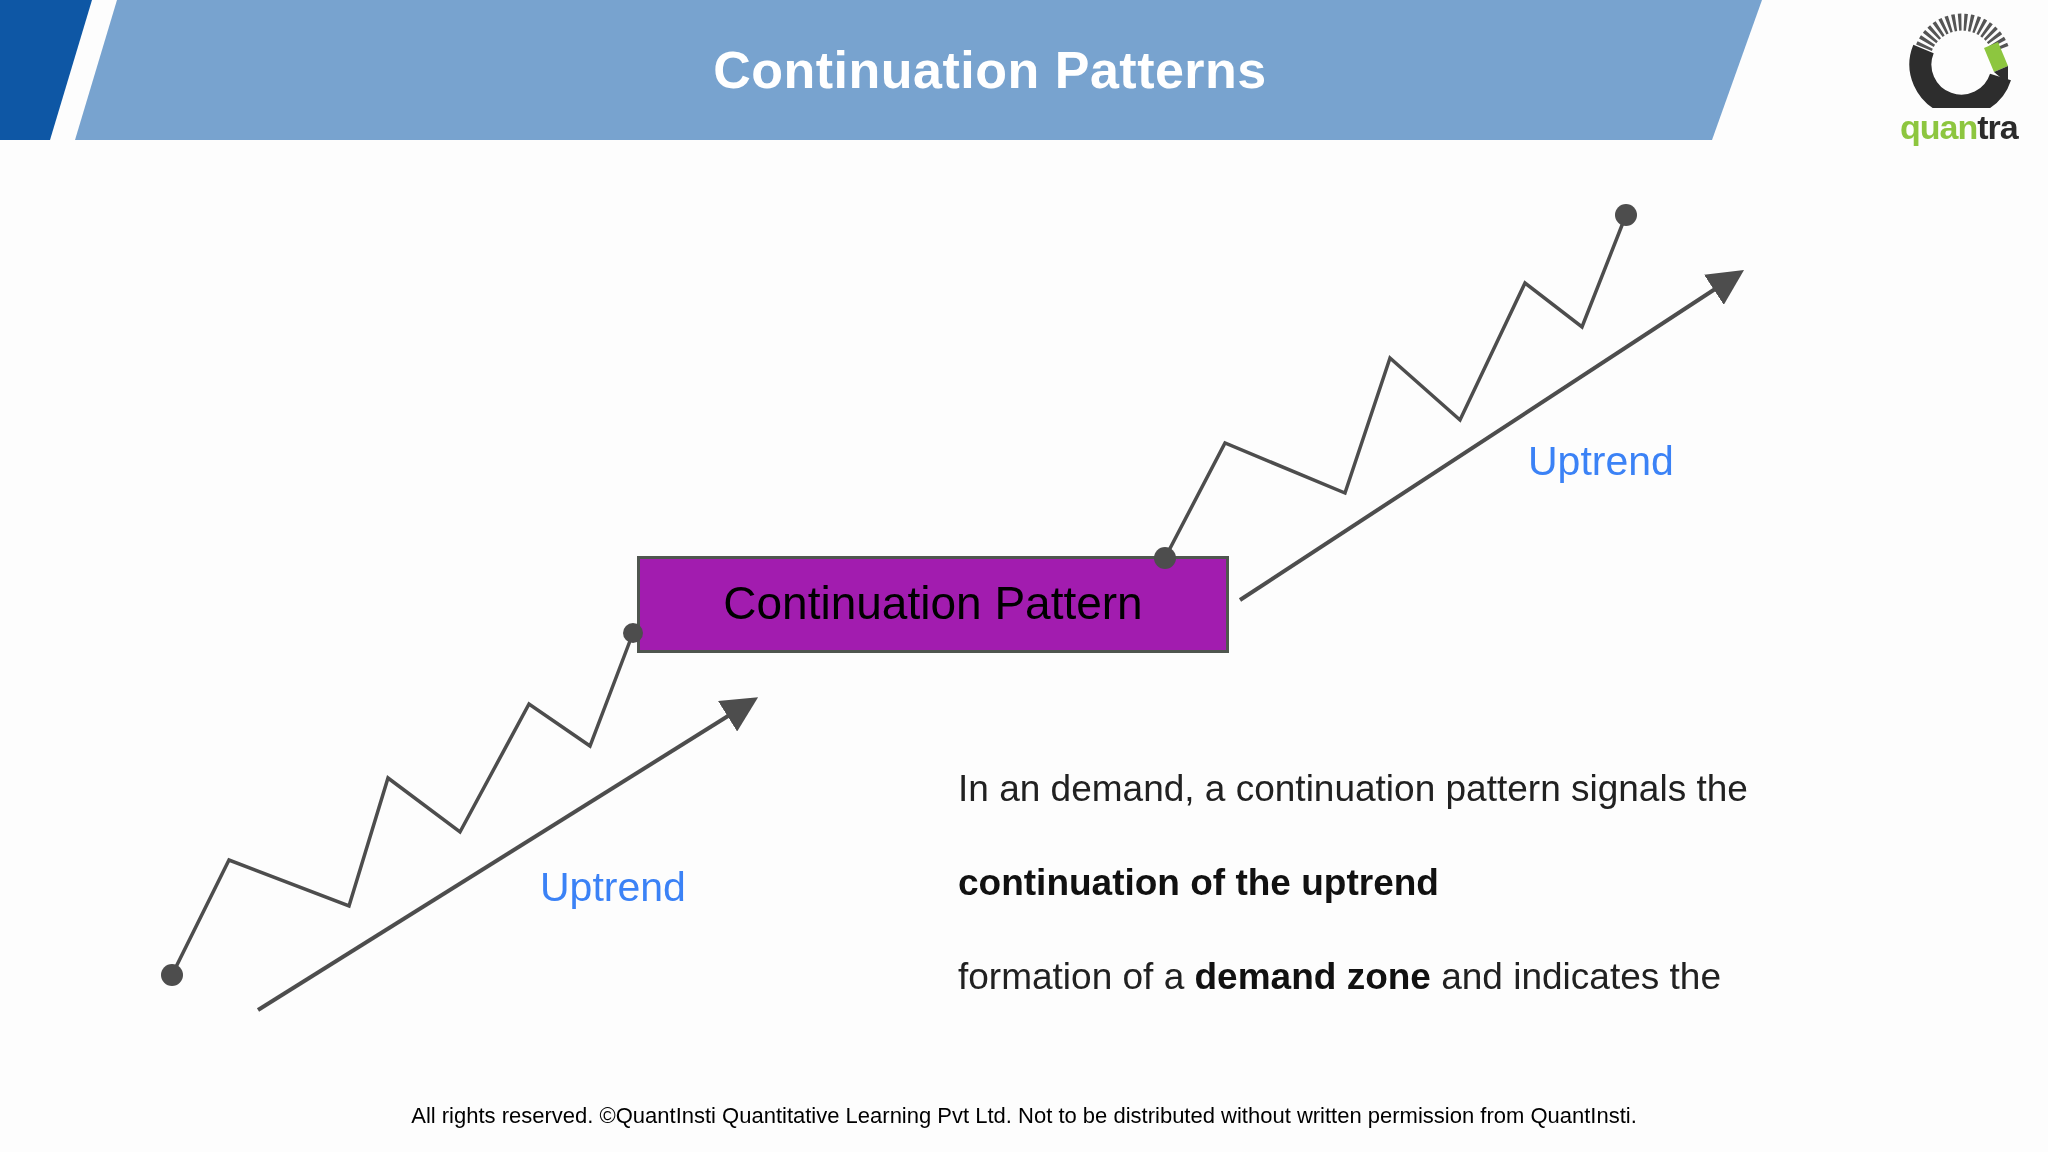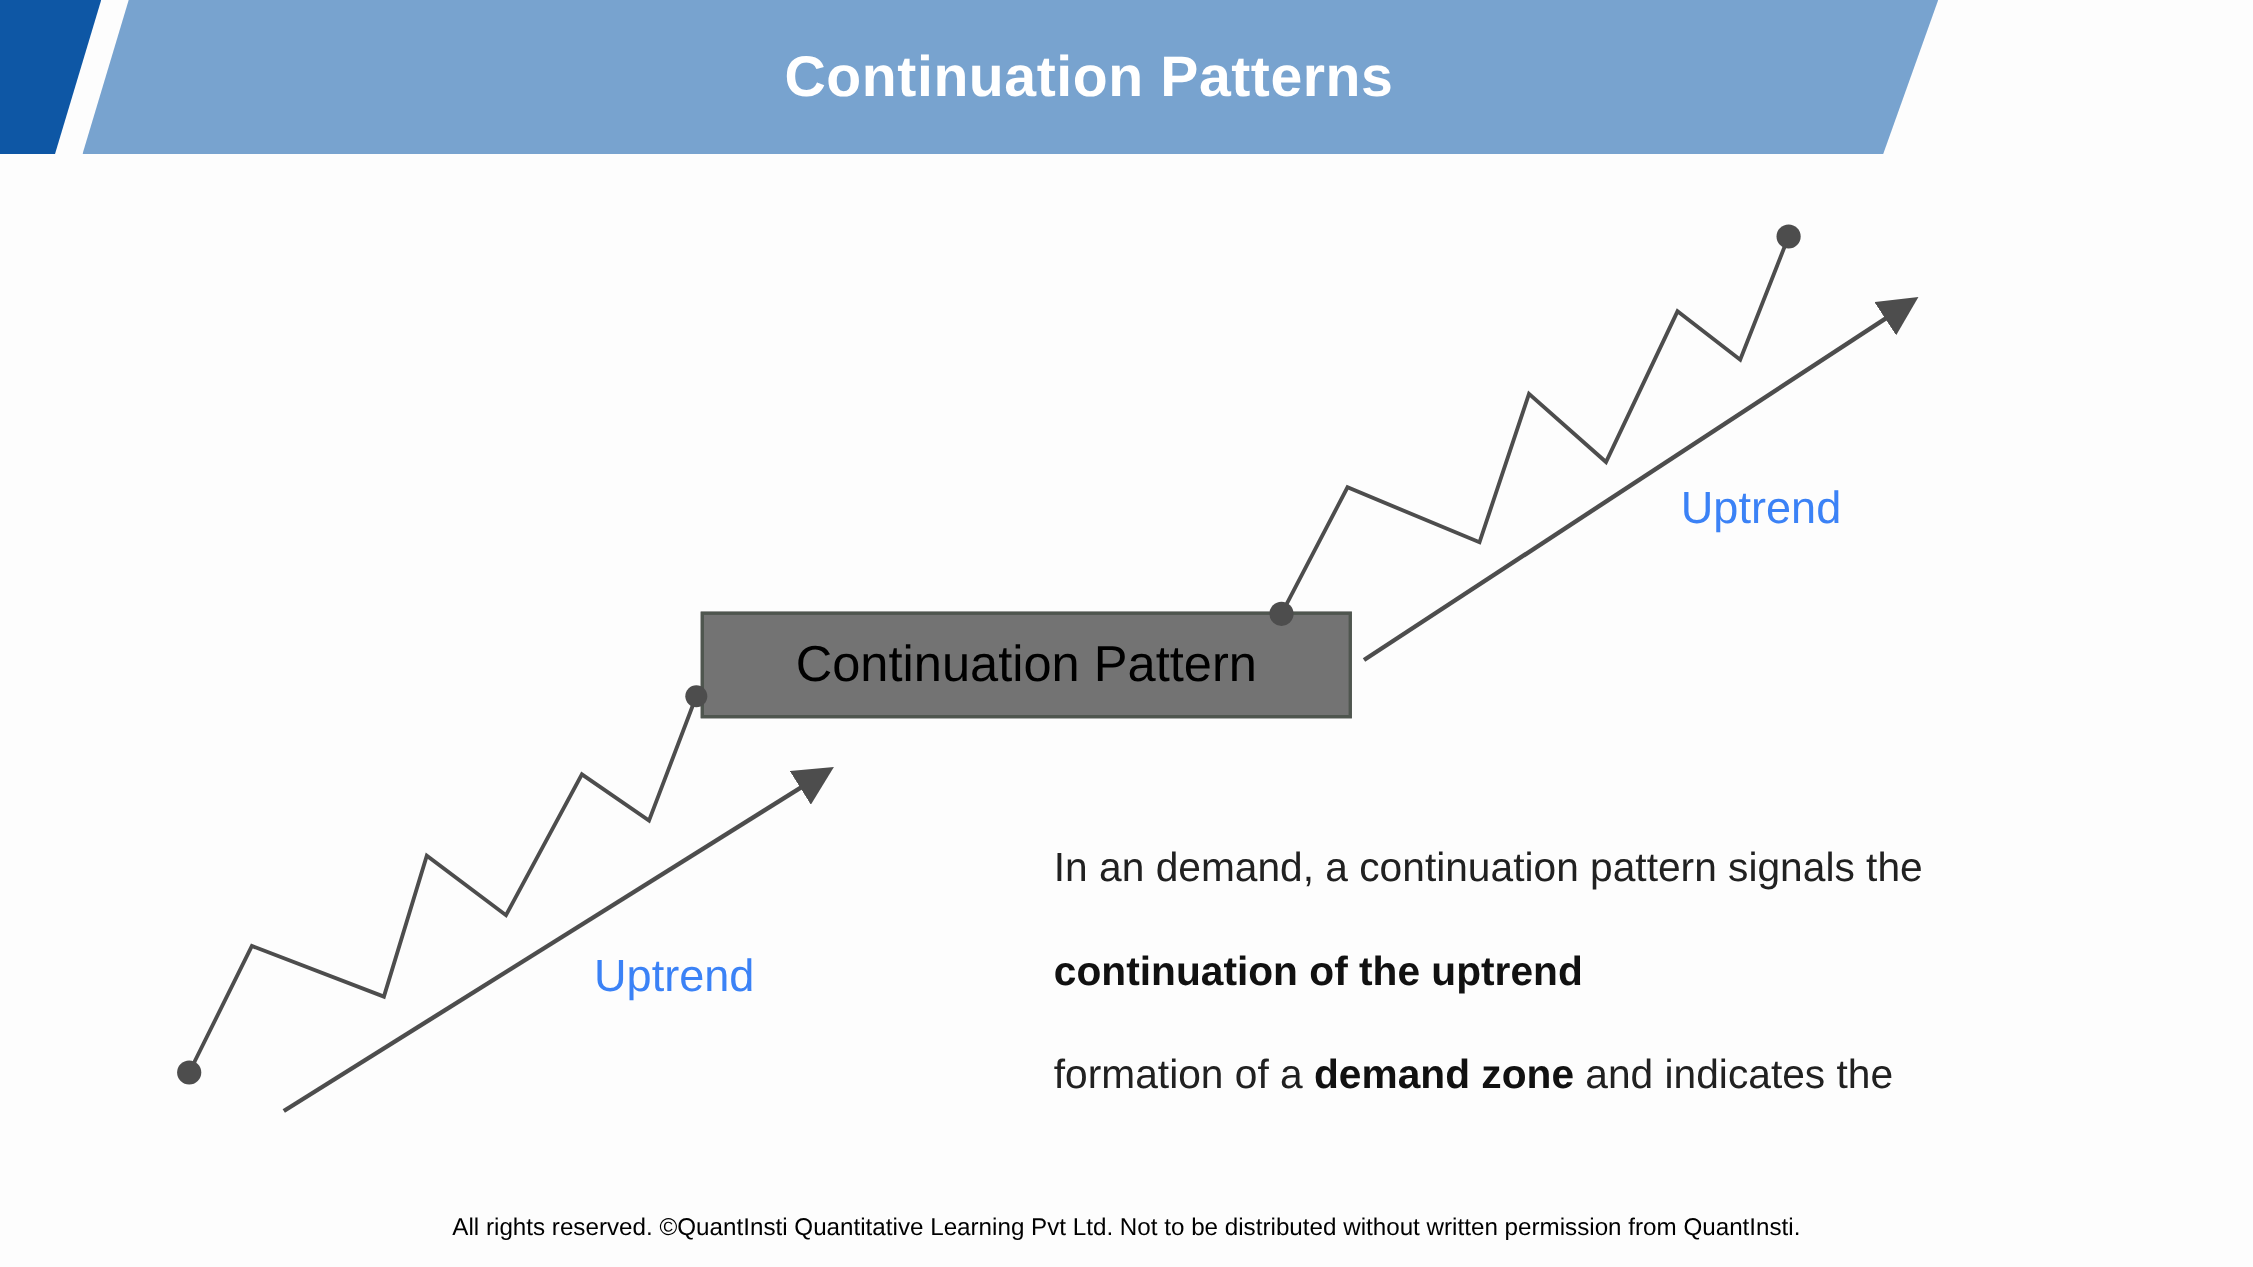--- a/index.html
+++ b/index.html
@@ -37,21 +37,21 @@
     position: absolute; left: 4px; top: 100px; width: 148px;
     font-size: 34px; font-weight: bold; letter-spacing: -1px;
   }
   .logo-green { color: #8DC63F; }
   .logo-darktxt { color: #2B2B2B; }
 
   
   .diagram-svg { position: absolute; top: 0; left: 0; z-index: 3; }
   .pattern-box {
     position: absolute; left: 637px; top: 556px; width: 592px; height: 97px;
-    background: #737373; border: 3px solid #4F564F; box-sizing: border-box;
+    background: #a21caf; border: 3px solid #4F564F; box-sizing: border-box;
     z-index: 2; text-align: center; line-height: 89px;
     font-size: 46px; color: #000000;
   }
   .uptrend-label {
     position: absolute; z-index: 2; color: #3b82f6; font-size: 41px;
     white-space: nowrap;
   }
   .uptrend-left  { left: 540px;  top: 864px; }
   .uptrend-right { left: 1528px; top: 438px; }
 
@@ -73,20 +73,34 @@
 <body>
 
 <div class="slide">
 
   <div class="header">
     <div class="band-dark"></div>
     <div class="band-light"></div>
     <div class="slide-title">Continuation Patterns</div>
   </div>
 
+  <div class="logo">
+    <svg width="152" height="100" viewBox="0 0 152 100">
+
+      <path d="M 104.5 41 A 41 41 0 0 0 27.5 41" fill="none" stroke="#555555" stroke-width="17" stroke-dasharray="3 2.6"></path>
+
+      <path d="M 27.5 41 A 41 41 0 1 0 104.5 69" fill="none" stroke="#2D2D2D" stroke-width="22"></path>
+
+      <polygon points="88,40 102,34 112,58 98,64" fill="#8DC63F"></polygon>
+      <polygon points="98,64 112,58 112,76" fill="#2D2D2D"></polygon>
+    </svg>
+    <div class="logo-wordmark">
+      <span class="logo-green">quan</span><span class="logo-darktxt">tra</span>
+    </div>
+  </div>
 
   <div class="pattern-box">
     <span>Continuation Pattern</span>
   </div>
 
   <div class="uptrend-label uptrend-left">Uptrend</div>
   <div class="uptrend-label uptrend-right">Uptrend</div>
 
   <svg class="diagram-svg" width="2048" height="1152" viewBox="0 0 2048 1152">
     <defs>

